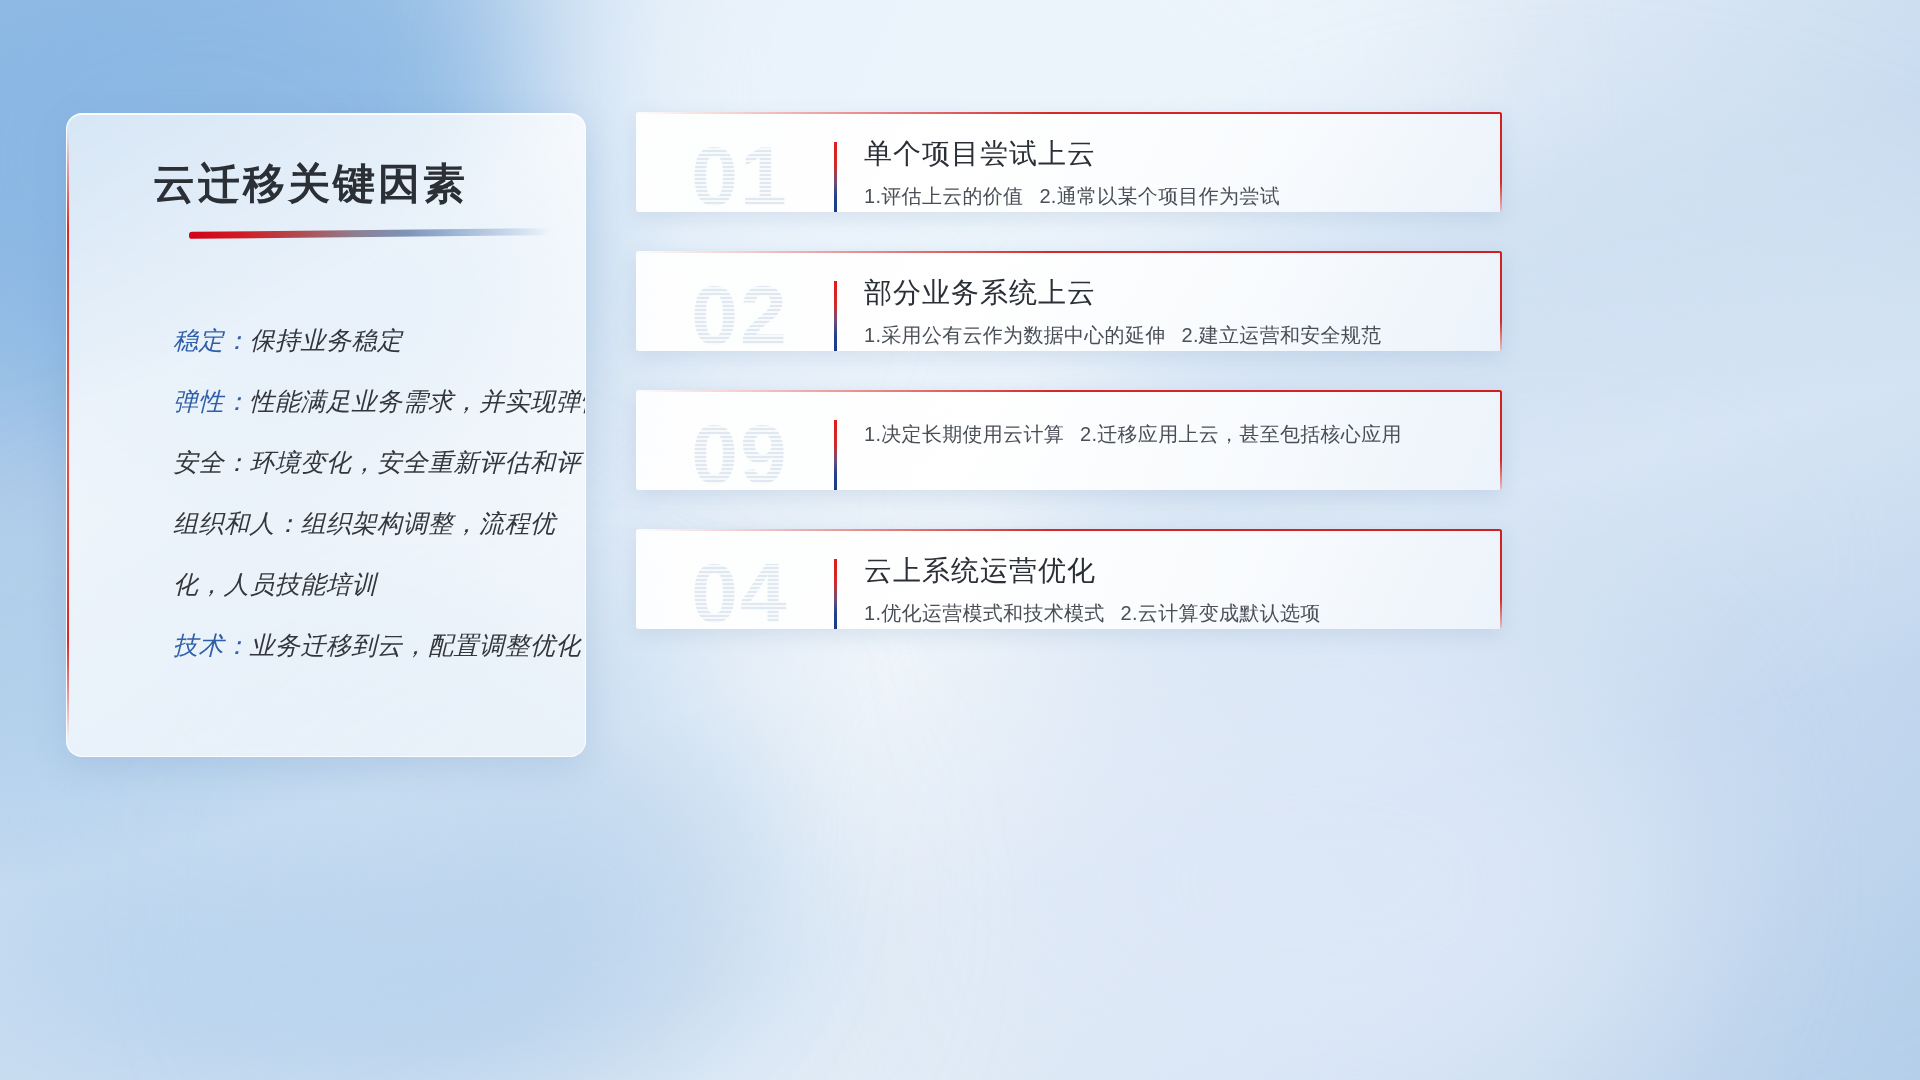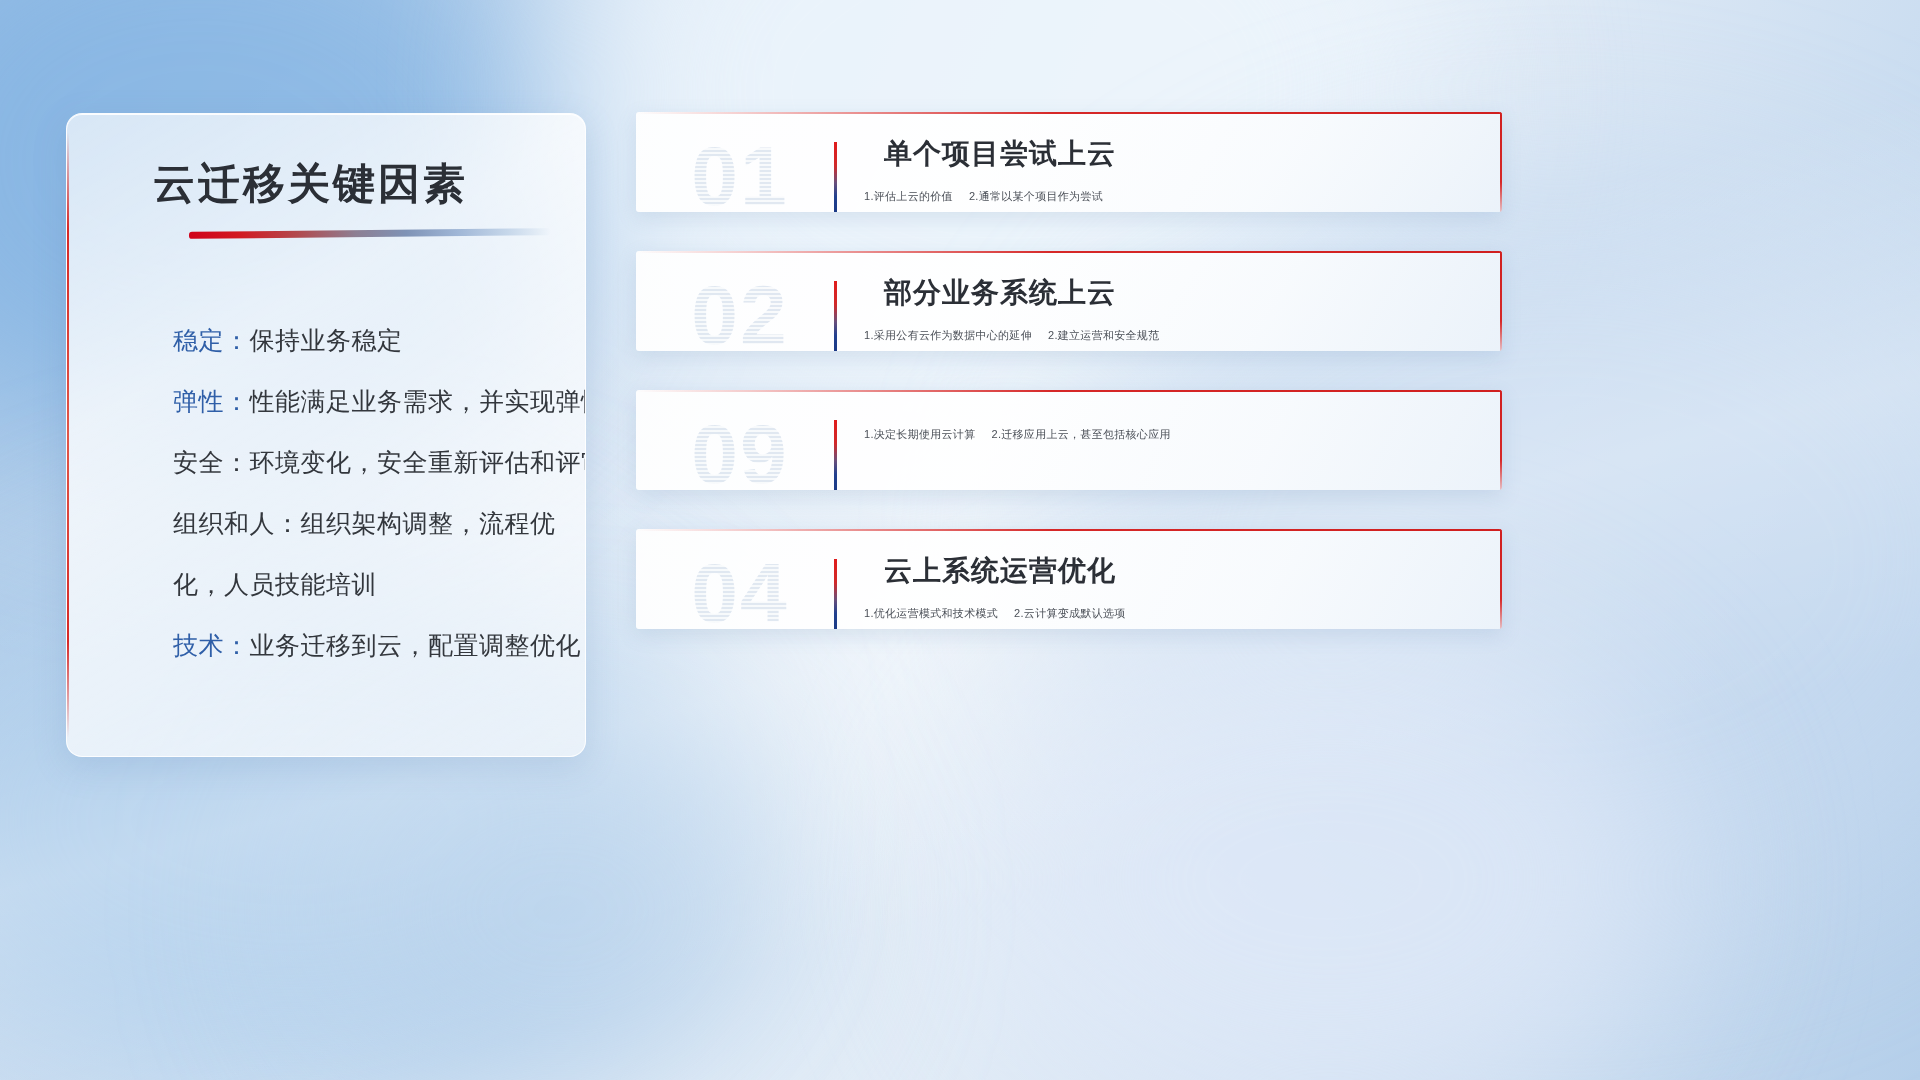--- a/index.html
+++ b/index.html
@@ -38,21 +38,21 @@
     font-size:42px;font-weight:700;color:#2b2f36;letter-spacing:3px;line-height:1.15;
   }
   .lp-rule{
     position:absolute;left:122px;top:116px;width:362px;height:7px;border-radius:3px;
     background:linear-gradient(90deg,#d0021b 0%,#d21a22 14%,#b24a4e 30%,#8d7f93 46%,#7f93b6 60%,#9fb6d6 74%,#c6d7ea 88%,rgba(214,226,240,0) 100%);
     transform:skewY(-.6deg);
   }
   .lp-list{position:absolute;left:32px;top:196px;right:24px;}
   .lp-item{
     font-size:25px;line-height:61px;color:#33373d;white-space:nowrap;
-    padding-left:74px;letter-spacing:.5px;
+    padding-left:74px;letter-spacing:.5px;font-style:italic;
   }
   .lp-item .k{color:#2f5fa8;}
   .lp-item .k.plain{color:#33373d;}
   .lp-item.wrap{white-space:normal;line-height:61px;}
 
   
   #cards{position:absolute;left:636px;top:112px;width:866px;}
   .card{
     position:relative;height:100px;margin-bottom:39px;border-radius:3px;
     background:linear-gradient(118deg,rgba(255,255,255,.93) 0%,rgba(255,255,255,.97) 40%,rgba(250,252,254,.92) 72%,rgba(239,245,251,.86) 100%);
@@ -69,22 +69,22 @@
     color:#c9d6e6;letter-spacing:2px;
     -webkit-mask-image:repeating-linear-gradient(180deg,#000 0 2px,rgba(0,0,0,.18) 2px 4px);
     mask-image:repeating-linear-gradient(180deg,#000 0 2px,rgba(0,0,0,.18) 2px 4px);
     opacity:.55;
   }
   .card-bar{
     position:absolute;left:198px;top:30px;width:3px;height:70px;
     background:linear-gradient(180deg,#e01b1b 0%,#d12a2a 34%,#6a4f7a 58%,#21408f 78%,#1b3a86 100%);
   }
   .card-body{position:absolute;left:228px;top:22px;right:36px;}
-  .card-title{font-size:28px;font-weight:700;color:#2b2f36;letter-spacing:1px;line-height:40px;margin-left:20px;}
-  .card-desc{margin-top:10px;font-size:11px;color:#4a4f57;letter-spacing:.3px;line-height:24px;}
+  .card-title{font-size:28px;font-weight:400;color:#2b2f36;letter-spacing:1px;line-height:40px;}
+  .card-desc{margin-top:10px;font-size:20px;color:#4a4f57;letter-spacing:.3px;line-height:24px;}
   .card-desc .gap{display:inline-block;width:16px;}
 </style>
 </head>
 <body>
 
 <div id="bg">
   <div class="bgBase"></div>
   <div class="blob b1"></div>
   <div class="blob b2"></div>
   <div class="blob b3"></div>

